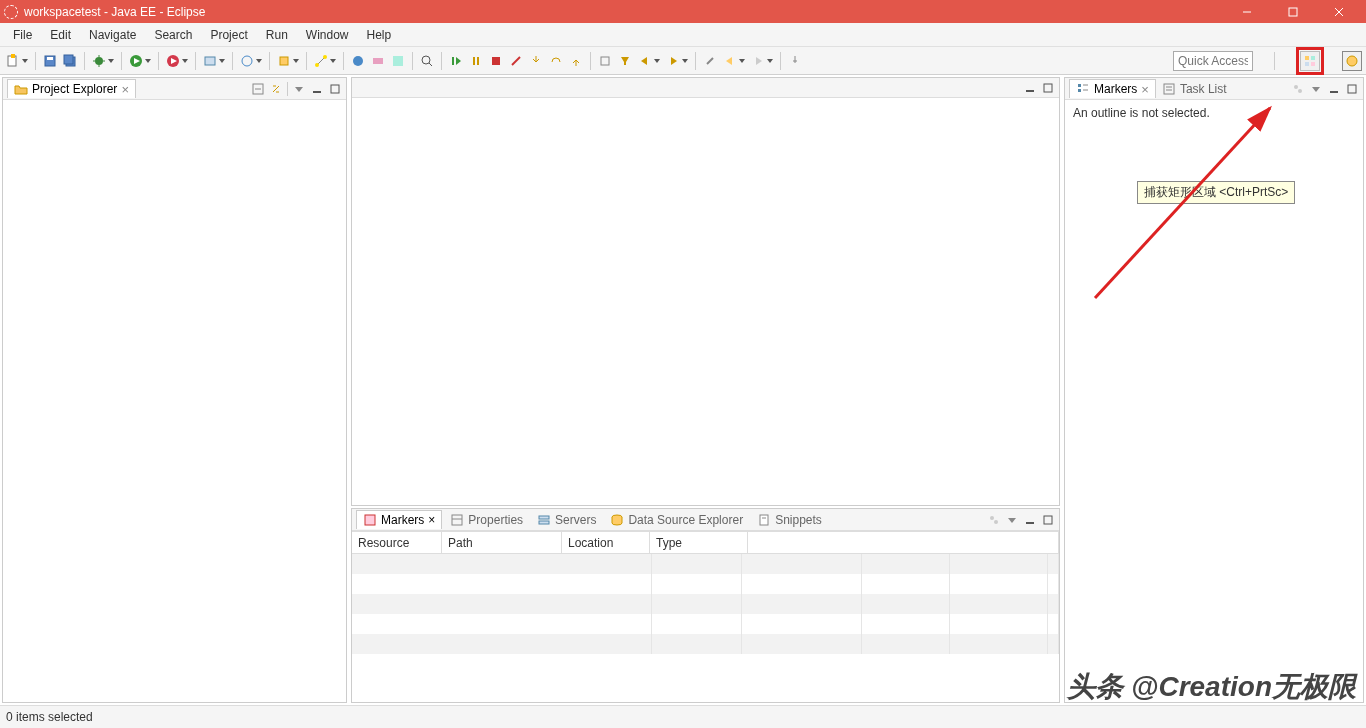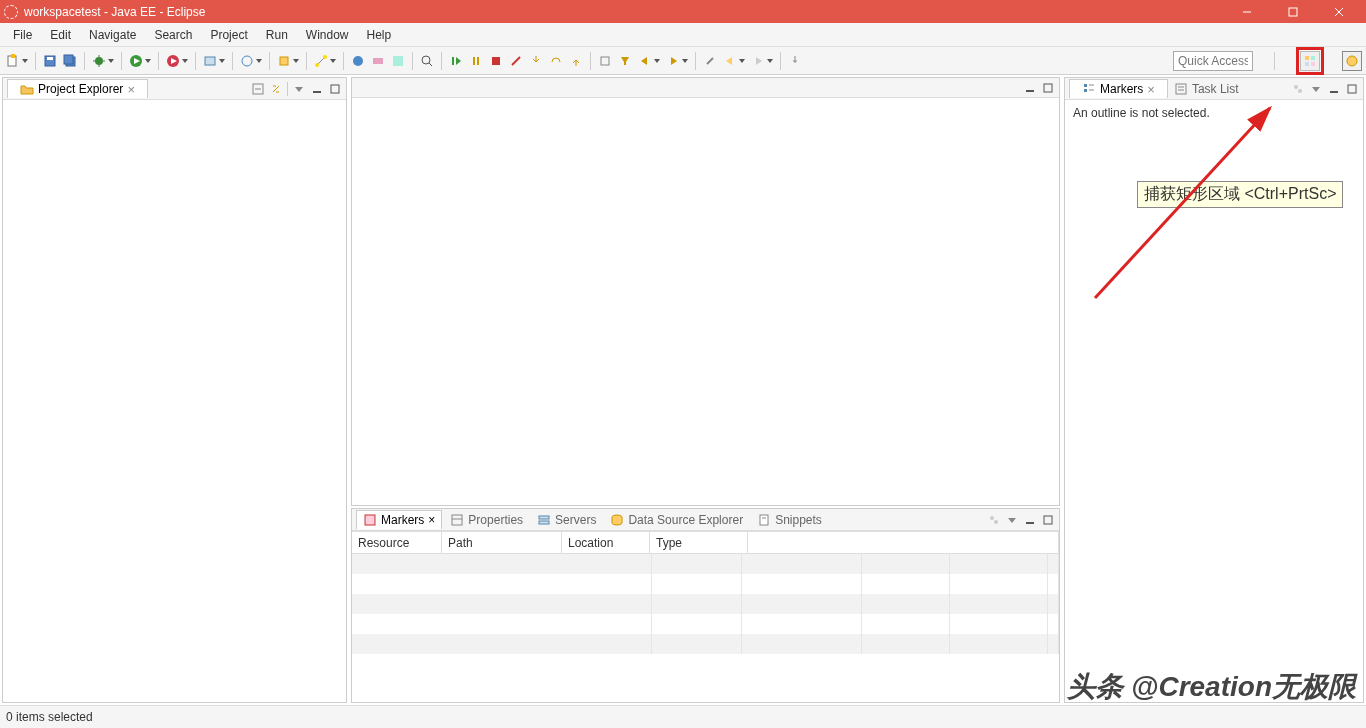--- a/index.html
+++ b/index.html
@@ -16,21 +16,21 @@
 .toolbar .tbtn.drop::after { content: ""; border-left: 3px solid transparent; border-right: 3px solid transparent; border-top: 4px solid #555; position: absolute; right: -6px; top: 7px; }
 .toolbar .tbtn.drop { margin-right: 8px; }
 .toolbar .sep { width: 1px; height: 18px; background: #ccc; margin: 0 3px; }
 .toolbar .quick { margin-left: auto; display: flex; align-items: center; gap: 18px; }
 .toolbar .quick input { width: 80px; height: 20px; border: 1px solid #aaa; padding: 0 4px; font-size: 12px; color: #888; }
 .persp-btn { width: 20px; height: 20px; border: 1px solid #bbb; background: #f0f0f0; display: flex; align-items: center; justify-content: center; }
 .persp-highlight { border: 3px solid #d22; padding: 1px; }
 .workarea { display: flex; height: 630px; }
 .left-pane { width: 345px; border: 1px solid #ccc; margin: 2px; display: flex; flex-direction: column; background: #fff; }
 .view-tabbar { height: 22px; background: #f5f5f5; border-bottom: 1px solid #ddd; display: flex; align-items: center; padding: 0 4px; }
-.view-tabbar .vtab { display: flex; align-items: center; gap: 4px; padding: 2px 12px; background: #fff; border: 1px solid #ccc; border-bottom: none; }
+.view-tabbar .vtab { display: flex; align-items: center; gap: 4px; padding: 2px 6px; background: #fff; border: 1px solid #ccc; border-bottom: none; }
 .view-tabbar .vtab .close-x { color: #888; font-size: 13px; line-height: 1; }
 .view-tabbar .ticons { margin-left: auto; display: flex; gap: 4px; align-items: center; }
 .small-ic { width: 14px; height: 14px; }
 .view-body { flex: 1; background: #fff; }
 .center-col { flex: 1; display: flex; flex-direction: column; margin: 2px; gap: 2px; }
 .editor-area { flex: 1; border: 1px solid #ccc; background: #fff; position: relative; }
 .editor-header { height: 20px; background: #f5f5f5; border-bottom: 1px solid #ddd; display: flex; }
 .editor-header .ticons { margin-left: auto; display: flex; gap: 4px; align-items: center; padding-right: 4px; }
 .bottom-pane { height: 195px; border: 1px solid #ccc; background: #fff; display: flex; flex-direction: column; }
 .bottom-tabs { height: 22px; background: #f5f5f5; border-bottom: 1px solid #ddd; display: flex; align-items: center; padding: 0 4px; gap: 2px; }
@@ -38,21 +38,21 @@
 .btab.active { background: #fff; border: 1px solid #ccc; border-bottom: none; color: #000; }
 .items-lbl { padding: 3px 6px; color: #333; }
 .tbl { flex: 1; border-top: 1px solid #ddd; }
 .tbl-head { display: flex; height: 22px; background: #fff; border-bottom: 1px solid #ddd; }
 .tbl-head .th { border-right: 1px solid #ddd; padding: 3px 6px; color: #333; display: flex; align-items: center; }
 .tbl-rows .tr { display: flex; height: 20px; }
 .tbl-rows .tr:nth-child(odd) { background: #f2f2f2; }
 .tbl-rows .tr .td { border-right: 1px solid #e5e5e5; }
 .right-pane { width: 300px; border: 1px solid #ccc; margin: 2px; display: flex; flex-direction: column; background: #fff; position: relative; }
 .outline-body { padding: 6px 8px; color: #333; }
-.tooltip-box { position: absolute; left: 72px; top: 103px; background: #ffffe1; border: 1px solid #888; padding: 2px 6px; font-size: 16px; color: #333; white-space: nowrap; }
+.tooltip-box { position: absolute; left: 72px; top: 103px; background: #ffffe1; border: 1px solid #888; padding: 2px 6px; font-size: 12px; color: #333; white-space: nowrap; }
 .statusbar { height: 23px; background: #f5f5f5; border-top: 1px solid #ddd; display: flex; align-items: center; padding: 0 6px; color: #333; }
 .arrow-annot { position: absolute; pointer-events: none; }
 .watermark { position: absolute; right: 10px; bottom: 22px; font-size: 28px; font-weight: 700; color: #444; font-style: italic; text-shadow: 0 0 2px #fff; pointer-events: none; padding-left: 24px; }
 .ic-square { width: 14px; height: 14px; display: inline-block; }
 </style>
 </head>
 <body>
 
 <div class="titlebar">
   <span class="app-icon"></span>

